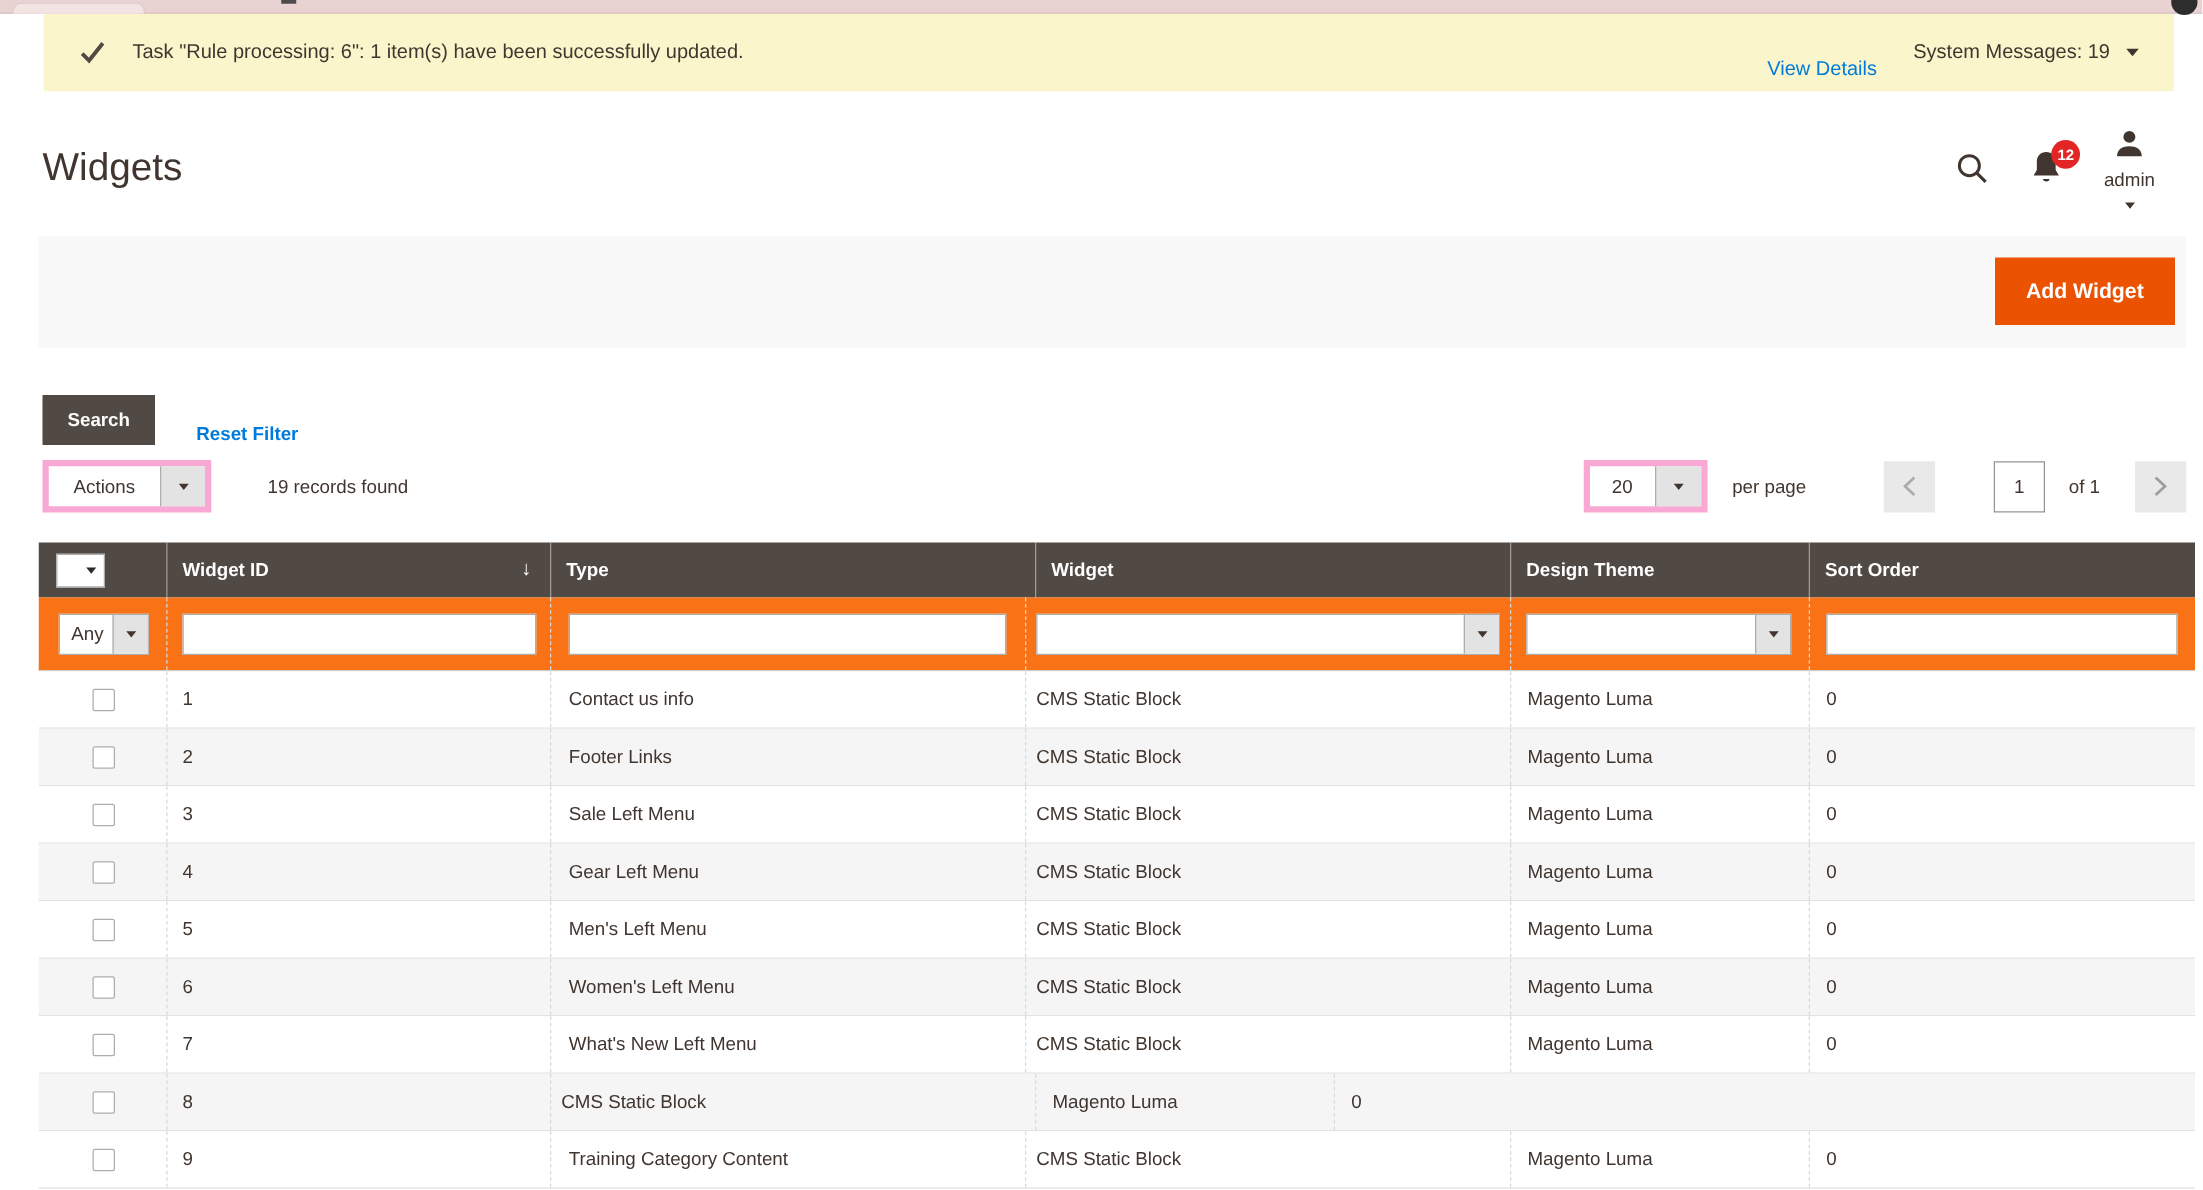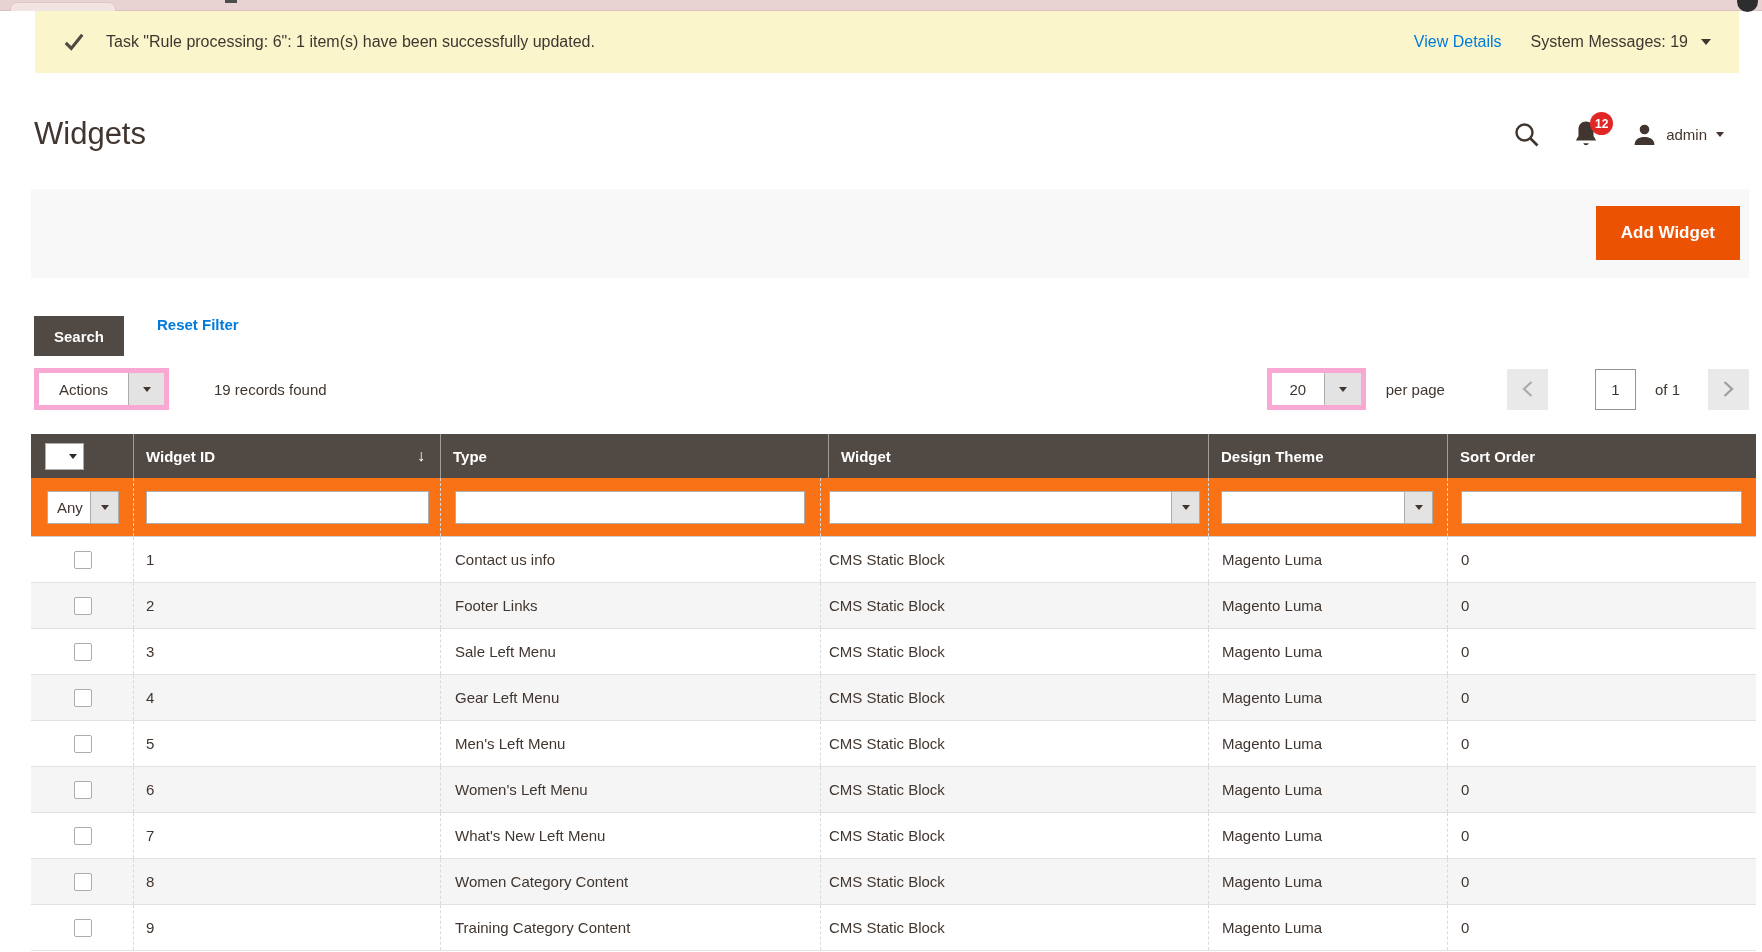--- a/index.html
+++ b/index.html
@@ -1,21 +1,21 @@
 <!DOCTYPE html>
 <html><head>
 <meta charset="utf-8">
 <style>
   * { margin:0; padding:0; box-sizing:border-box; }
   html,body { width:1762px; height:952px; overflow:hidden; }
   body {
     font-family:"Liberation Sans","DejaVu Sans",sans-serif;
     color:#41362f; background:#fff; position:relative;
   }
-  a { text-decoration:none; cursor:pointer; }
+  a { text-decoration:none; cursor:pointer;margin-top:28px; }
 
   
   .browser-strip { height:11px; background:#e9d2d2; border-bottom:1px solid #dcc0c0; position:relative; }
   .browser-tab { position:absolute; left:10px; top:2px; width:106px; height:9px;
     background:#f3e4e4; border:1px solid #e0c8c8; border-bottom:none; border-radius:7px 7px 0 0; }
   .browser-dash { position:absolute; left:225px; top:0; width:12px; height:3px; background:#4d4d4d; }
   .browser-avatar { position:absolute; right:4px; top:-9px; width:21px; height:21px; border-radius:50%; background:#2d2d2d; }
 
   
   .notice-bar { margin:0 23px 0 35px; height:62px; background:#fbf5cc;
@@ -29,31 +29,31 @@
     border-top:6px solid #41362f; display:inline-block; }
 
   
   .page-header { height:116px; display:flex; align-items:center; padding:6px 38px 0 34px; }
   .page-title { font-size:31px; font-weight:400; color:#41362f; }
   .header-actions { margin-left:auto; display:flex; align-items:center; gap:33px; }
   .icon-btn { background:none; border:none; cursor:pointer; display:flex; align-items:center; position:relative; }
   .badge { position:absolute; top:-8px; right:-14px; min-width:23px; height:23px; border-radius:12px;
     background:#e22626; color:#fff; font-size:12px; font-weight:bold;
     display:flex; align-items:center; justify-content:center; padding:0 4px; }
-  .admin-menu { display:flex; align-items:center; gap:9px; cursor:pointer; }
+  .admin-menu { display:flex; align-items:center; gap:9px; cursor:pointer;flex-direction:column; }
   .admin-name { font-size:15px; }
   .caret.small { border-left-width:4px; border-right-width:4px; border-top-width:5px; }
 
   
   .page-band { margin:0 13px 0 31px; height:89px; background:#f8f8f8; position:relative; }
   .add-widget { position:absolute; top:17px; right:9px; height:54px; padding:0 25px;
     background:#eb5202; color:#fff; font-size:17px; font-weight:bold; border:none; cursor:pointer; }
 
   
-  .filter-actions { margin:38px 0 0 34px; height:40px; display:flex; align-items:flex-start; }
+  .filter-actions { margin:38px 0 0 34px; height:40px; display:flex; align-items:flex-end; }
   .search-btn { width:90px; height:40px; background:#514943; color:#fcfcfc; font-size:15px;
     font-weight:600; border:none; cursor:pointer; font-family:inherit; }
   .reset-filter { margin-left:33px; color:#007bdb; font-size:15px; font-weight:600; }
 
   
   .grid-toolbar { margin:12px 13px 0 34px; display:flex; align-items:center; }
   .mock-select { display:flex; height:42px; border:5px solid #f9a8d4; background:#fff; align-items:stretch; cursor:pointer; }
   .sel-text { display:flex; align-items:center; justify-content:center; font-size:15px; }
   .sel-caret { background:#e3e3e3; border-left:1px solid #adadad; display:flex; align-items:center; justify-content:center; }
   .actions-select .sel-text { width:89px; }
@@ -340,21 +340,20 @@
     <div class="td col-type cell-type">CMS Static Block</div>
     <div class="td col-theme cell-theme">Magento Luma</div>
     <div class="td col-sort cell-sort">0</div>
   </div>
 
   <div class="tr alt">
     <div class="td col-check">
           <span class="row-checkbox"></span>
         </div>
     <div class="td col-id cell-id">8</div>
-    <div class="td col-widget cell-widget">Women Category Content</div>
     <div class="td col-type cell-type">CMS Static Block</div>
     <div class="td col-theme cell-theme">Magento Luma</div>
     <div class="td col-sort cell-sort">0</div>
   </div>
 
   <div class="tr">
     <div class="td col-check">
           <span class="row-checkbox"></span>
         </div>
     <div class="td col-id cell-id">9</div>

